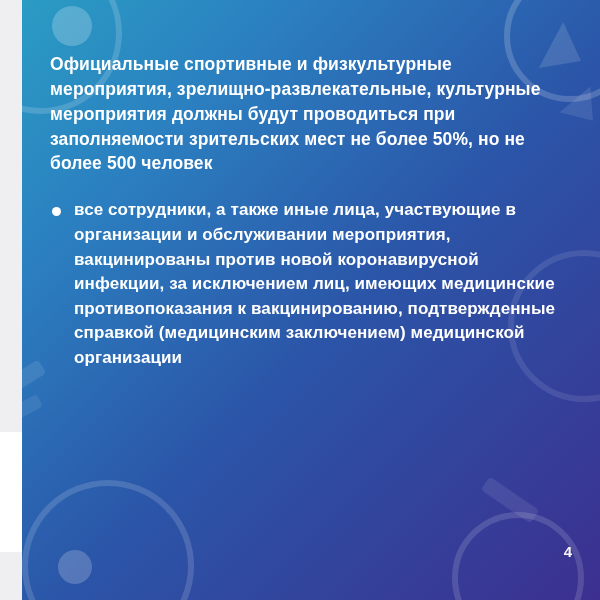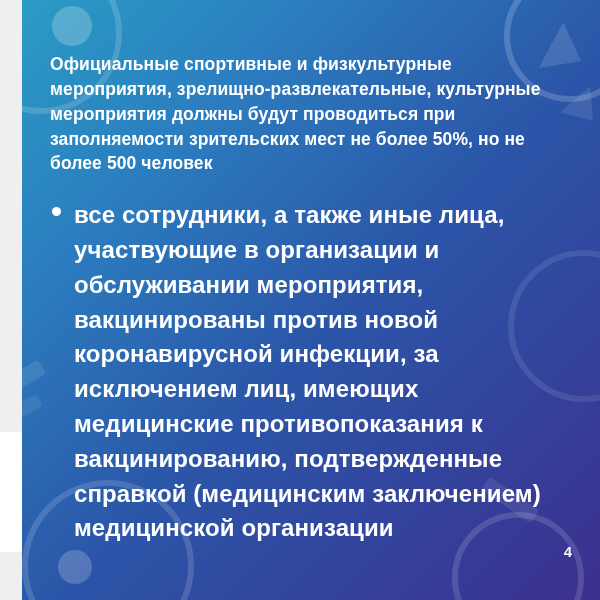--- a/index.html
+++ b/index.html
@@ -163,21 +163,21 @@
     left: 2px;
     top: 9px;
     width: 9px;
     height: 9px;
     border-radius: 50%;
     background: #ffffff;
   }
   .bullet-text {
     color: #ffffff;
     font-weight: bold;
-    font-size: 24px;
+    font-size: 17px;
     line-height: 1.45;
     letter-spacing: 0.1px;
     display: block;
   }
 
   #page-number {
     position: absolute;
     right: 28px;
     bottom: 18px;
     color: #ffffff;

